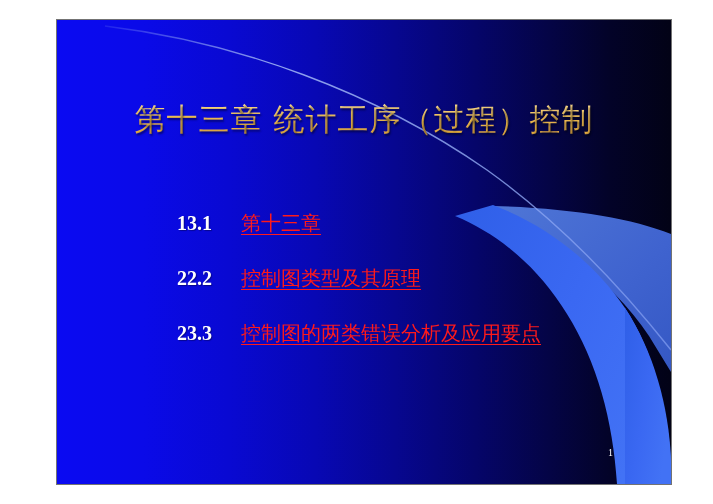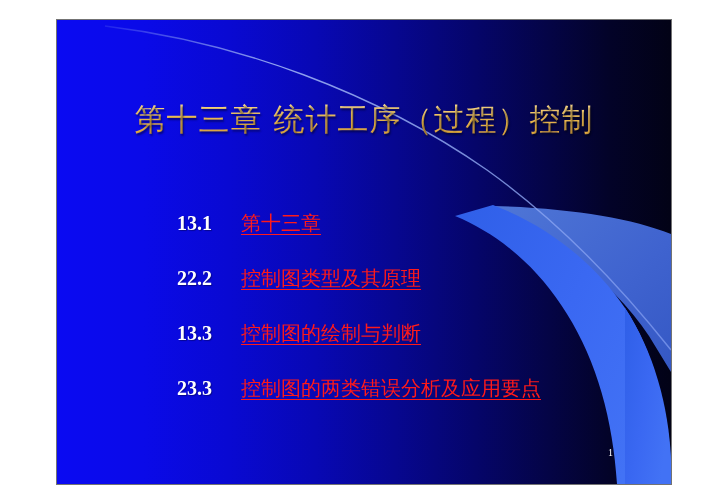--- a/index.html
+++ b/index.html
@@ -169,24 +169,20 @@
       <div class="section-row">
         <span class="section-num">13.1</span>
         <span class="section-link">第十三章</span>
       </div>
 
       <div class="section-row">
         <span class="section-num">22.2</span>
         <span class="section-link">控制图类型及其原理</span>
       </div>
 
-      <div class="section-row">
-        <span class="section-num">13.3</span>
-        <span class="section-link">控制图的绘制与判断</span>
-      </div>
 
       <div class="section-row">
         <span class="section-num">23.3</span>
         <span class="section-link">控制图的两类错误分析及应用要点</span>
       </div>
 
     </div>
 
     <div id="page-number">1</div>
 

